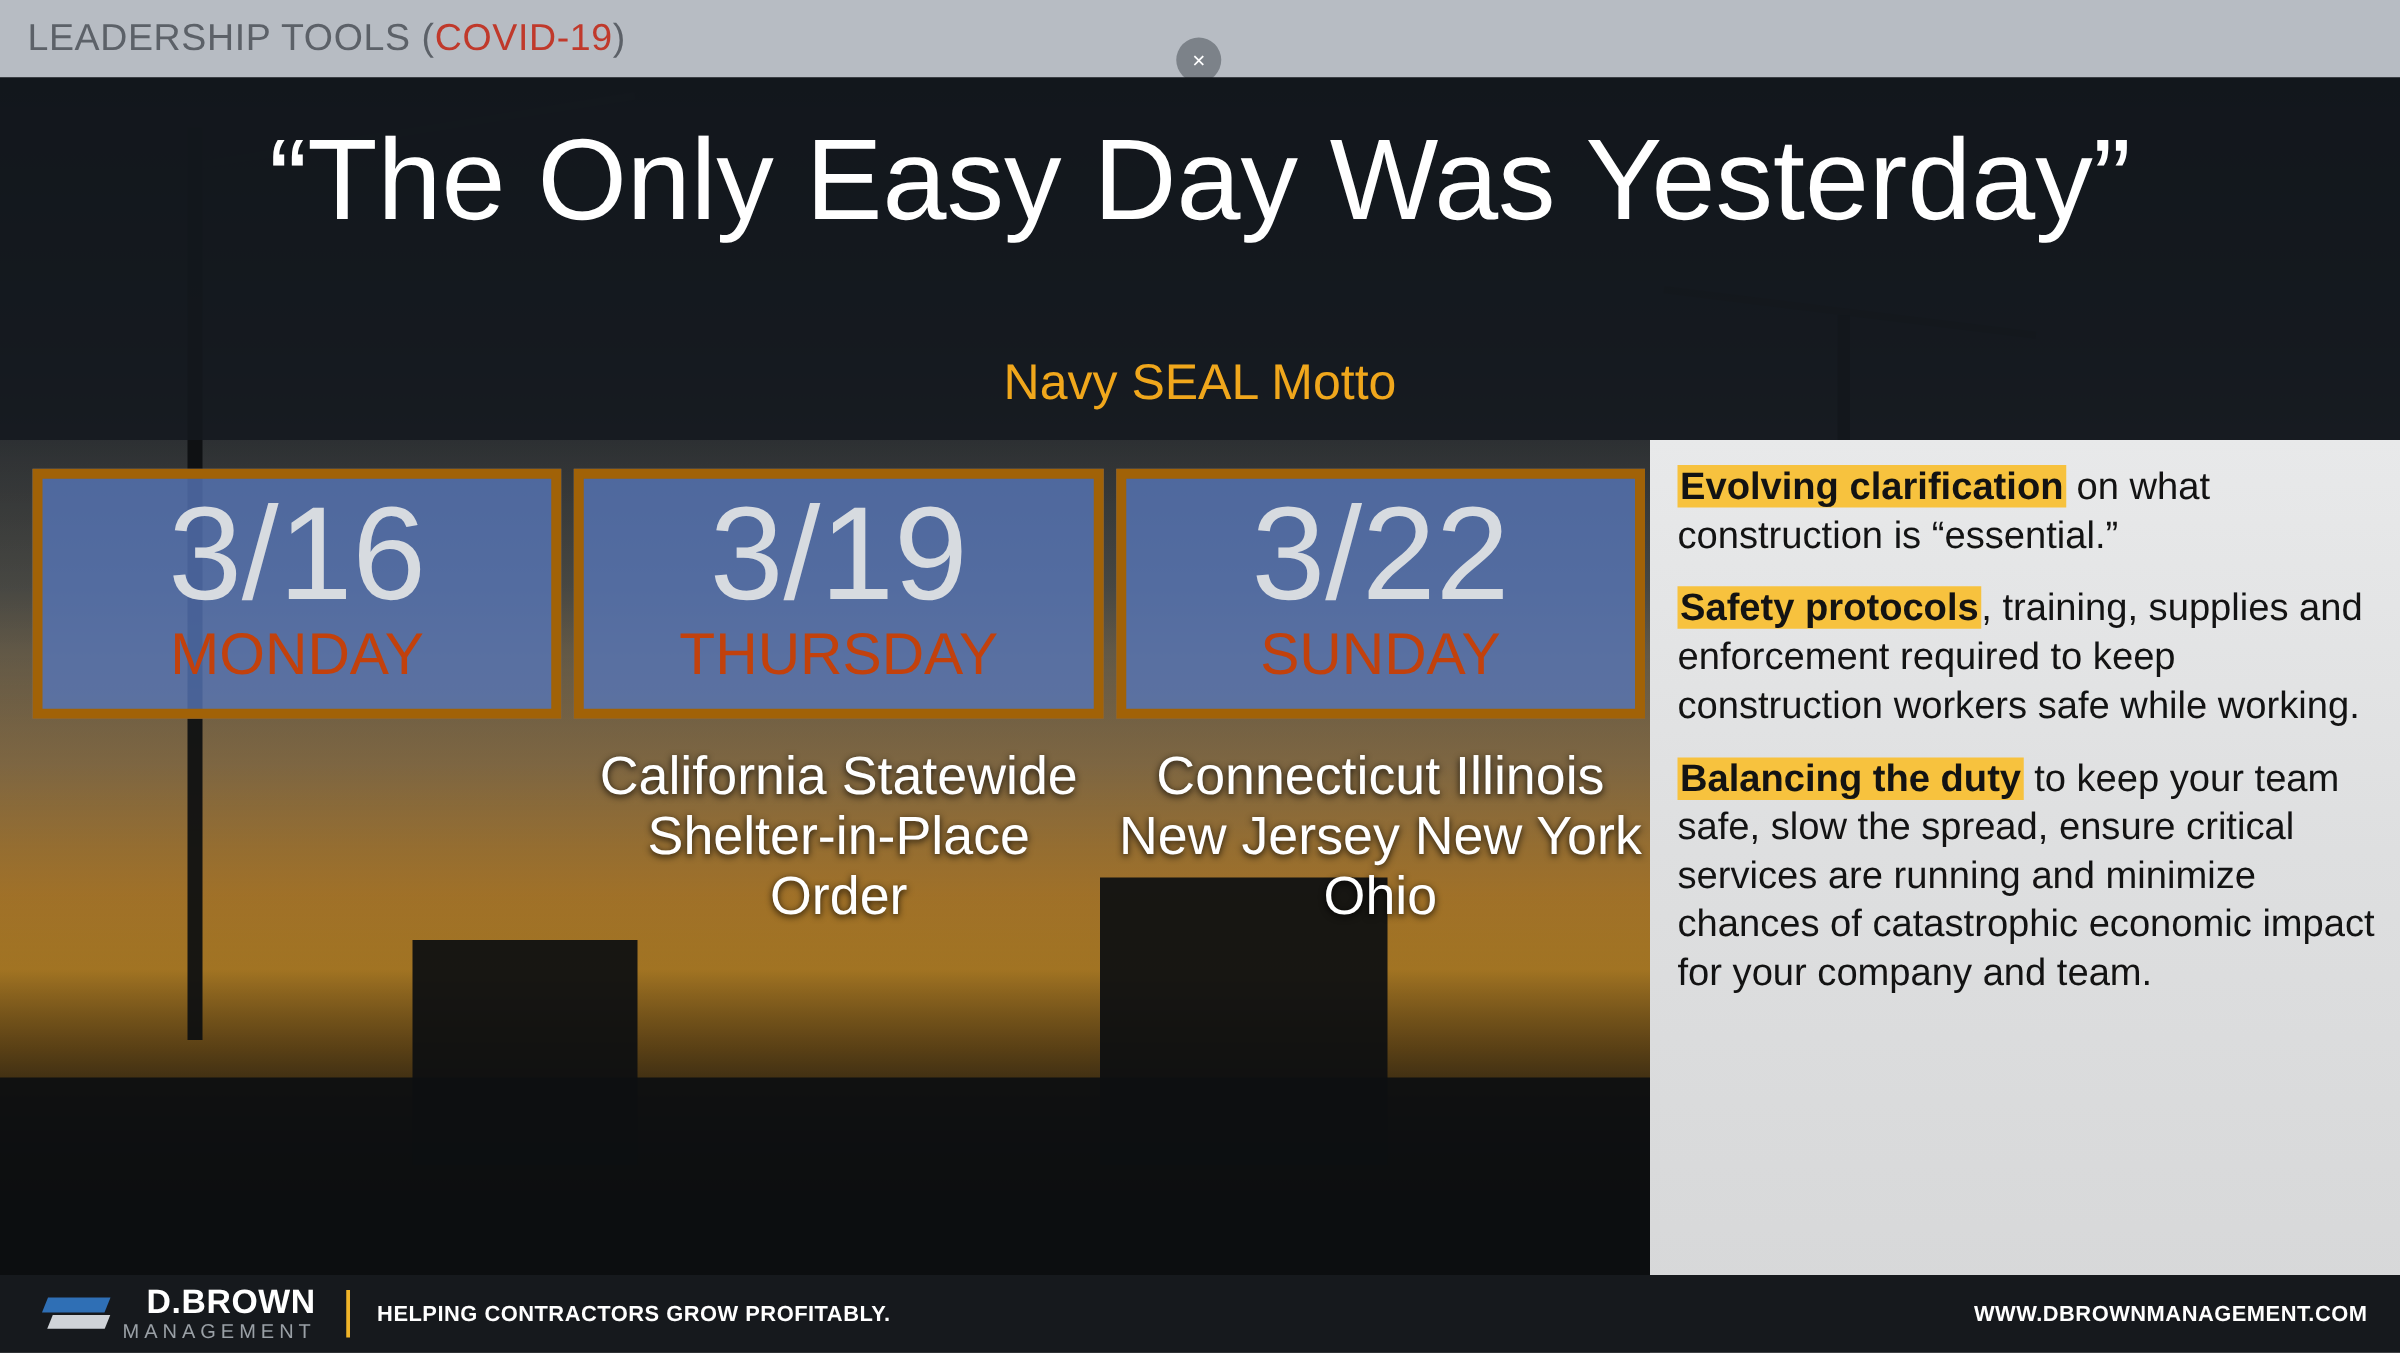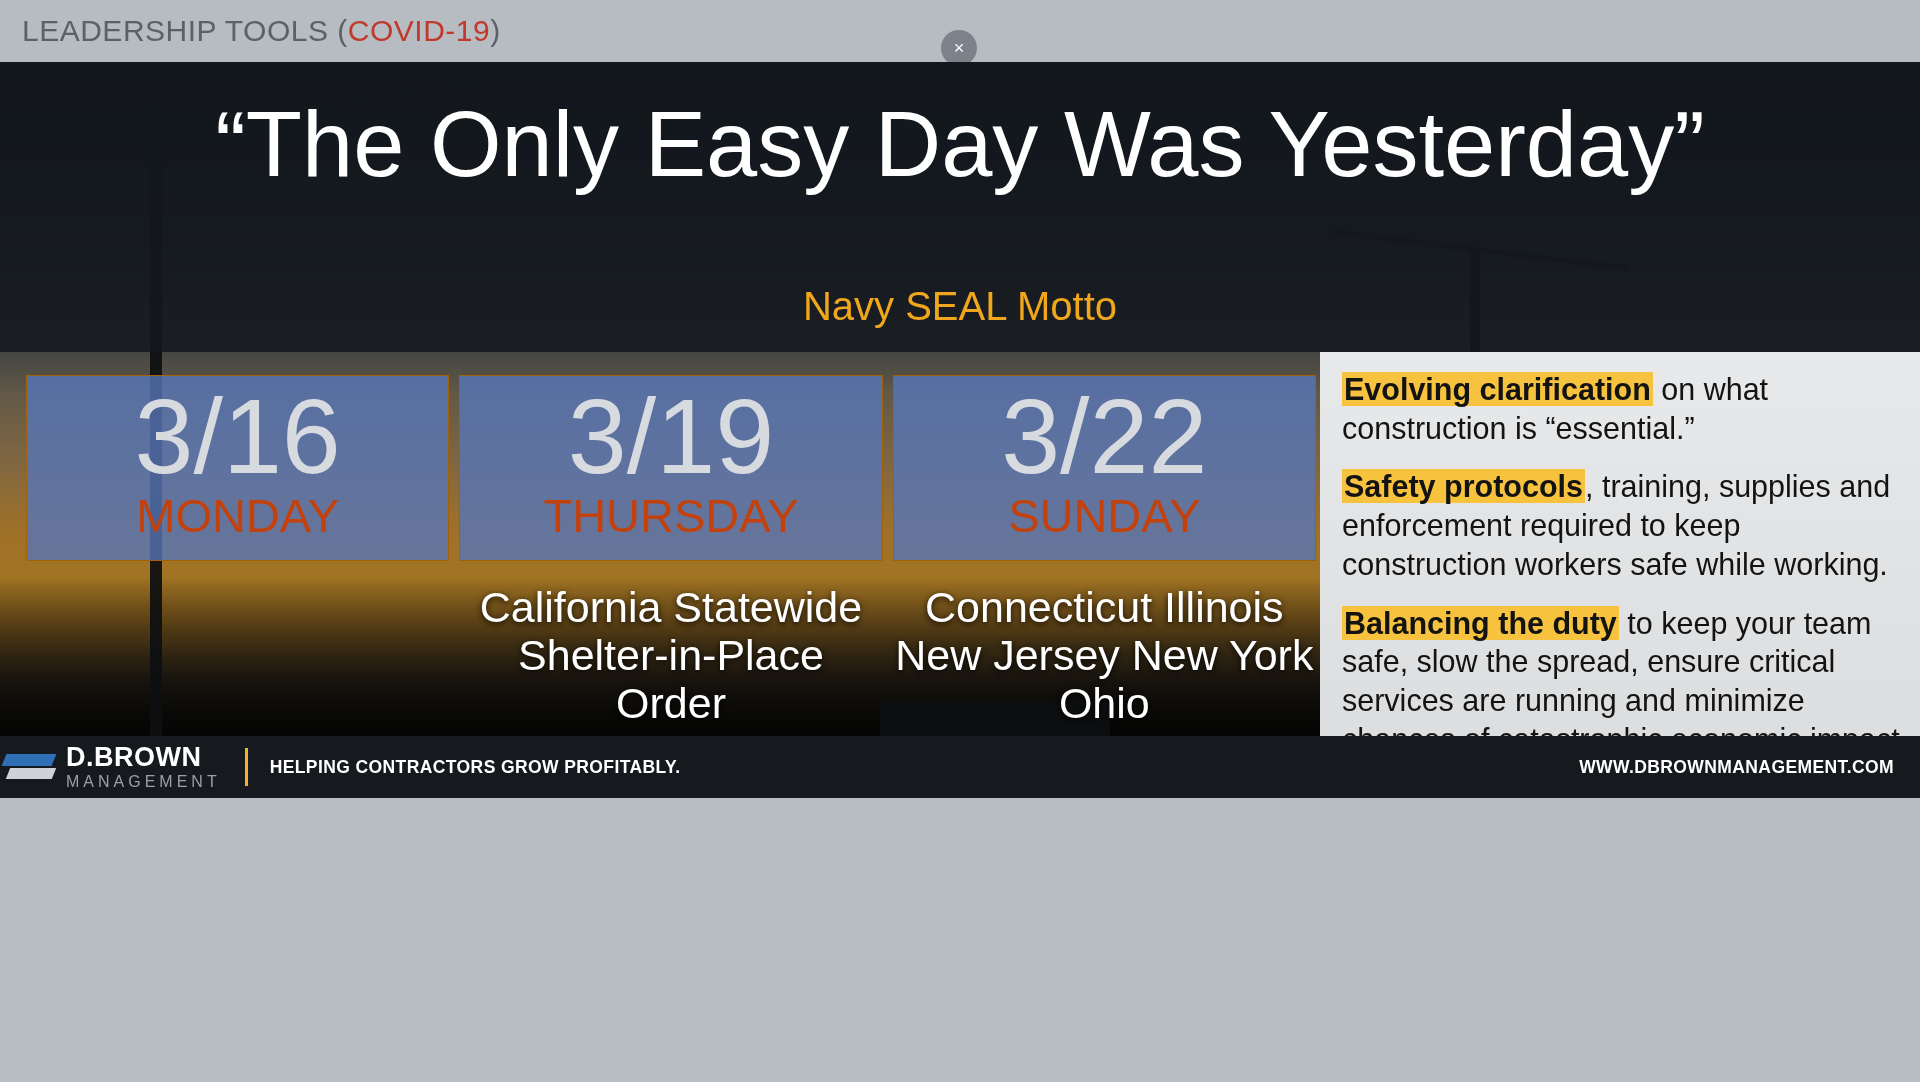--- a/index.html
+++ b/index.html
@@ -58,21 +58,21 @@
     cursor: pointer;
     user-select: none;
   }
 
   
   .slide {
     position: absolute;
     top: 62px;
     left: 0;
     width: 1920px;
-    height: 736px;
+    height: 1020px;
     overflow: hidden;
     background: #11151a;
   }
 
   
   .photo {
     position: absolute;
     inset: 0;
     background:
       linear-gradient(to bottom,
@@ -141,21 +141,21 @@
     left: 26px;
     width: 1290px;
     display: flex;
     gap: 10px;
   }
   .col {
     width: 430px;
     text-align: center;
   }
   .date-box {
-    border: 1px solid #a16207;
+    border: 8px solid #a16207;
     background: rgba(86,117,184,0.80);
     padding: 6px 0 18px 0;
   }
   .date-num {
     font-size: 106px;
     line-height: 1.02;
     color: #d7dbe0;
     font-weight: 400;
   }
   .date-day {
@@ -201,21 +201,22 @@
     bottom: 0; left: 0;
     width: 1920px;
     height: 62px;
     background: #16191d;
     display: flex;
     align-items: center;
   }
   .logo-wrap {
     display: flex;
     align-items: center;
-    padding-left: 4px;
+    padding-left: 36px;
+    text-align: right;
   }
   .logo-mark {
     width: 52px;
     height: 40px;
     position: relative;
     margin-right: 10px;
   }
   .logo-mark .lp1 {
     position: absolute;
     left: 0; top: 7px;

